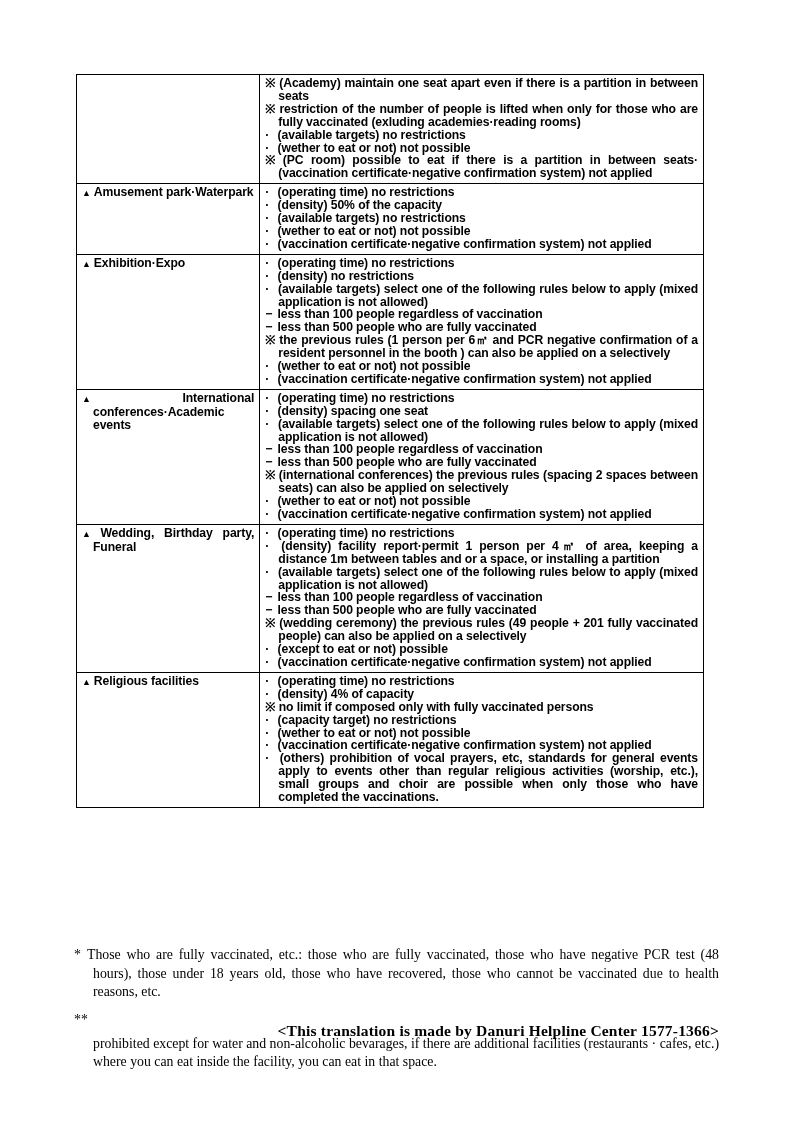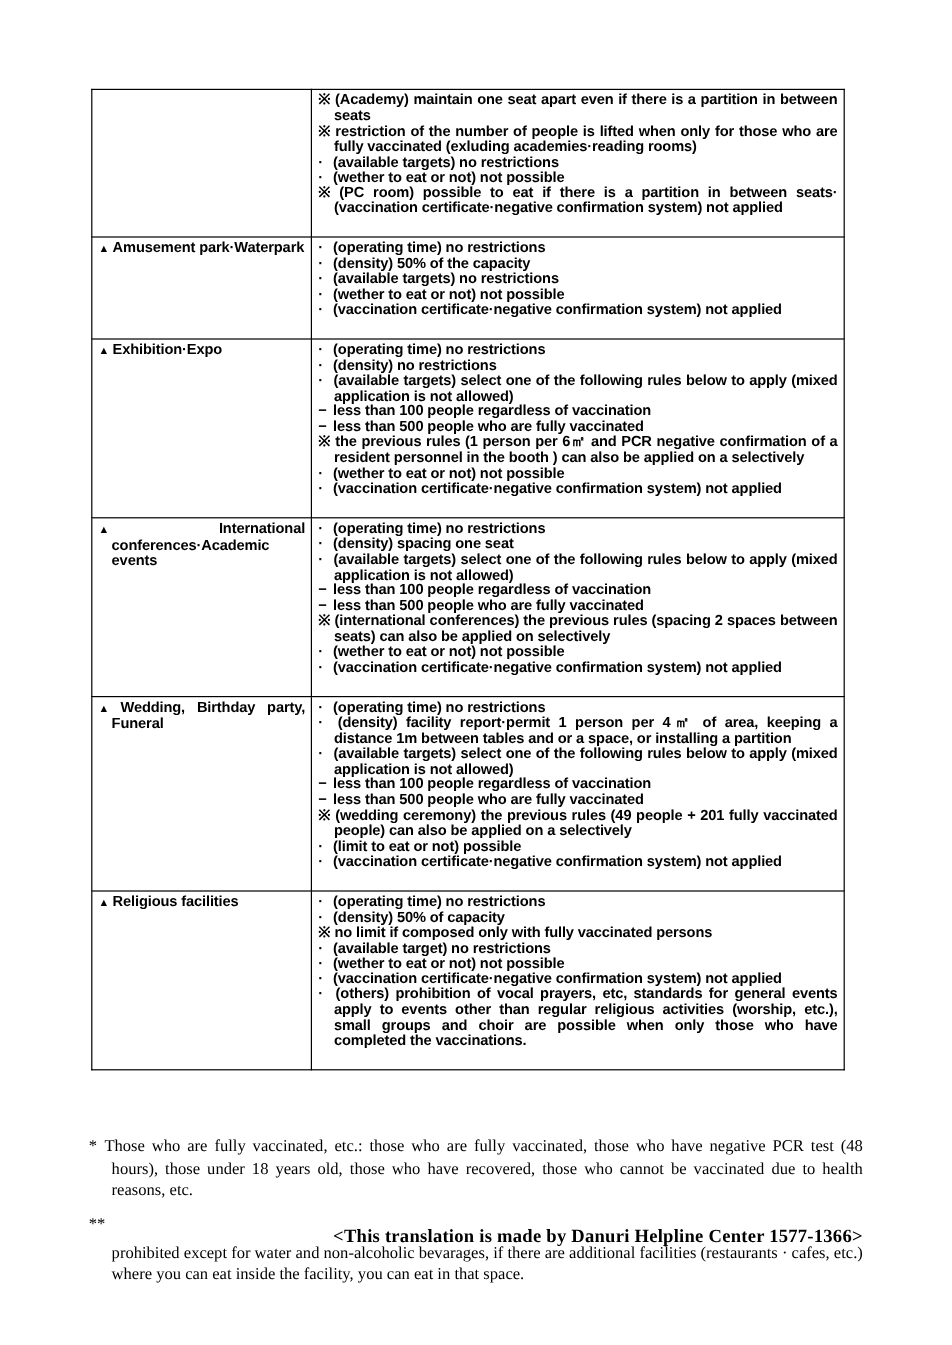--- a/index.html
+++ b/index.html
@@ -22,21 +22,21 @@
     left: 76px; top: 74px;
     width: 628px;
     border-collapse: collapse;
     table-layout: fixed;
   }
   table.rules-table, table.rules-table td {
     border: 1.5px solid #000;
   }
   table.rules-table td {
     vertical-align: top;
-    padding: 2px 5px 17px 5px;
+    padding: 2px 5px 3px 5px;
     font-size: 12.2px;
     line-height: 12.9px;
     font-weight: bold;
     letter-spacing: -0.1px;
   }
   td.cat-cell { width: 172px; margin-left: 24px; }
   td.rules-cell { width: 432px; }
 
   .cat-label {
     text-align: justify;
@@ -166,34 +166,34 @@
       <td class="cat-cell">
         <div class="cat-label"><span class="tri">▲</span><span>Wedding, Birthday party, Funeral</span></div>
       </td>
       <td class="rules-cell">
             <div class="item"><span class="marker">·</span> <span>(operating time) no restrictions</span></div>
             <div class="item"><span class="marker">·</span> <span>(density) facility report·permit 1 person per 4㎡ of area, keeping a distance 1m between tables and or a space, or installing a partition</span></div>
             <div class="item"><span class="marker">·</span> <span>(available targets) select one of the following rules below to apply (mixed application is not allowed)</span></div>
             <div class="item"><span class="marker">−</span> <span>less than 100 people regardless of vaccination</span></div>
             <div class="item"><span class="marker">−</span> <span>less than 500 people who are fully vaccinated</span></div>
             <div class="item"><span class="marker">※</span> <span>(wedding ceremony) the previous rules (49 people + 201 fully vaccinated people) can also be applied on a selectively</span></div>
-            <div class="item"><span class="marker">·</span> <span>(limit to eat or not) possible</span></div>
+            <div class="item"><span class="marker">·</span> <span>(except to eat or not) possible</span></div>
             <div class="item"><span class="marker">·</span> <span>(vaccination certificate·negative confirmation system) not applied</span></div>
           </td>
     </tr>
 
     <tr>
       <td class="cat-cell">
         <div class="cat-label"><span class="tri">▲</span><span>Religious facilities</span></div>
       </td>
       <td class="rules-cell">
             <div class="item"><span class="marker">·</span> <span>(operating time) no restrictions</span></div>
-            <div class="item"><span class="marker">·</span> <span>(density) 50% of capacity</span></div>
+            <div class="item"><span class="marker">·</span> <span>(density) 4% of capacity</span></div>
             <div class="item"><span class="marker">※</span> <span>no limit if composed only with fully vaccinated persons</span></div>
-            <div class="item"><span class="marker">·</span> <span>(available target) no restrictions</span></div>
+            <div class="item"><span class="marker">·</span> <span>(capacity target) no restrictions</span></div>
             <div class="item"><span class="marker">·</span> <span>(wether to eat or not) not possible</span></div>
             <div class="item"><span class="marker">·</span> <span>(vaccination certificate·negative confirmation system) not applied</span></div>
             <div class="item"><span class="marker">·</span> <span>(others) prohibition of vocal prayers, etc, standards for general events apply to events other than regular religious activities (worship, etc.), small groups and choir are possible when only those who have completed the vaccinations.</span></div>
           </td>
     </tr>
   </tbody>
   </table>
 
   <div class="footnotes">
     <div class="footnote">

